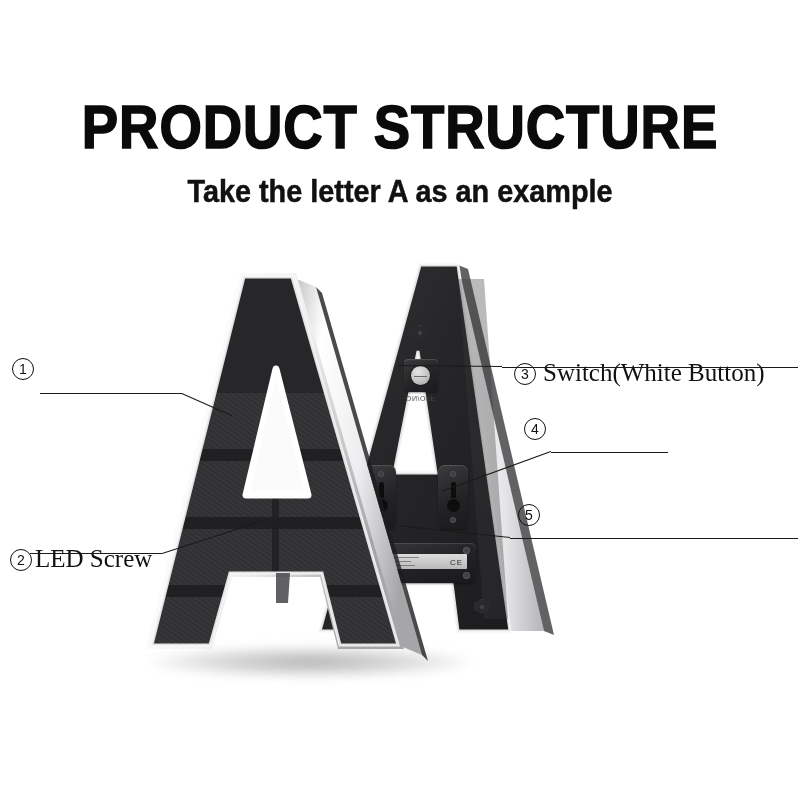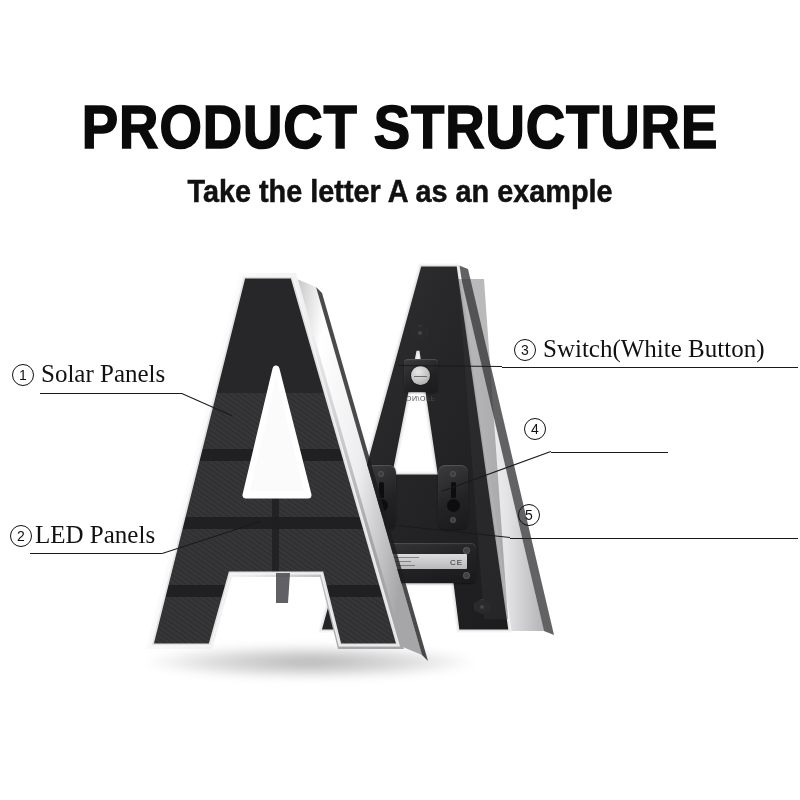--- a/index.html
+++ b/index.html
@@ -73,20 +73,21 @@
     min-width: 20px;
     border: 1.5px solid #111111;
     border-radius: 50%;
     font-size: 14px;
     line-height: 14px;
     font-family: "Liberation Sans", "DejaVu Sans", sans-serif;
     transform: translateY(-2px);
   }
   .callout .txt {
     padding-left: 7px;
+    margin-top: 24px;
   }
   .callout.tight .txt { padding-left: 3px; }
 
   
   .rule {
     position: absolute;
     height: 0;
     border-top: 1.6px solid #1a1a1a;
   }
   
@@ -397,28 +398,27 @@
 
         <path d="M118,4 L166,4 L272,372 L214,372 L196,300 L104,300 L84,372 L26,372 Z" fill="none" stroke="#f6f6f6" stroke-width="3" opacity="0.9"></path>
 
         <path d="M150,300 L164,300 L162,330 L150,330 Z" fill="#45454a" opacity="0.85"></path>
       </svg>
     </div>
   </div>
 
   <div class="callout" style="left:12px; top:360px;">
     <span class="num">1</span>
-    <span class="txt">Solar Panels</span>
   </div>
   <div class="rule" style="left:40px; top:393px; width:142px;"></div>
   <div class="leader" style="left:182px; top:393px; width:55px; transform:rotate(24deg);"></div>
 
   <div class="callout tight" style="left:10px; top:521px;">
     <span class="num">2</span>
-    <span class="txt">LED Panels</span>
+    <span class="txt">LED Screw</span>
   </div>
   <div class="rule" style="left:30px; top:553px; width:132px;"></div>
   <div class="leader" style="left:162px; top:553px; width:104px; transform:rotate(-18deg);"></div>
 
   <div class="callout" style="left:514px; top:335px;">
     <span class="num">3</span>
     <span class="txt">Switch(White Button)</span>
   </div>
   <div class="rule" style="left:502px; top:367px; width:296px;"></div>
   <div class="leader" style="left:502px; top:367px; width:104px; transform:rotate(180.6deg);"></div>

